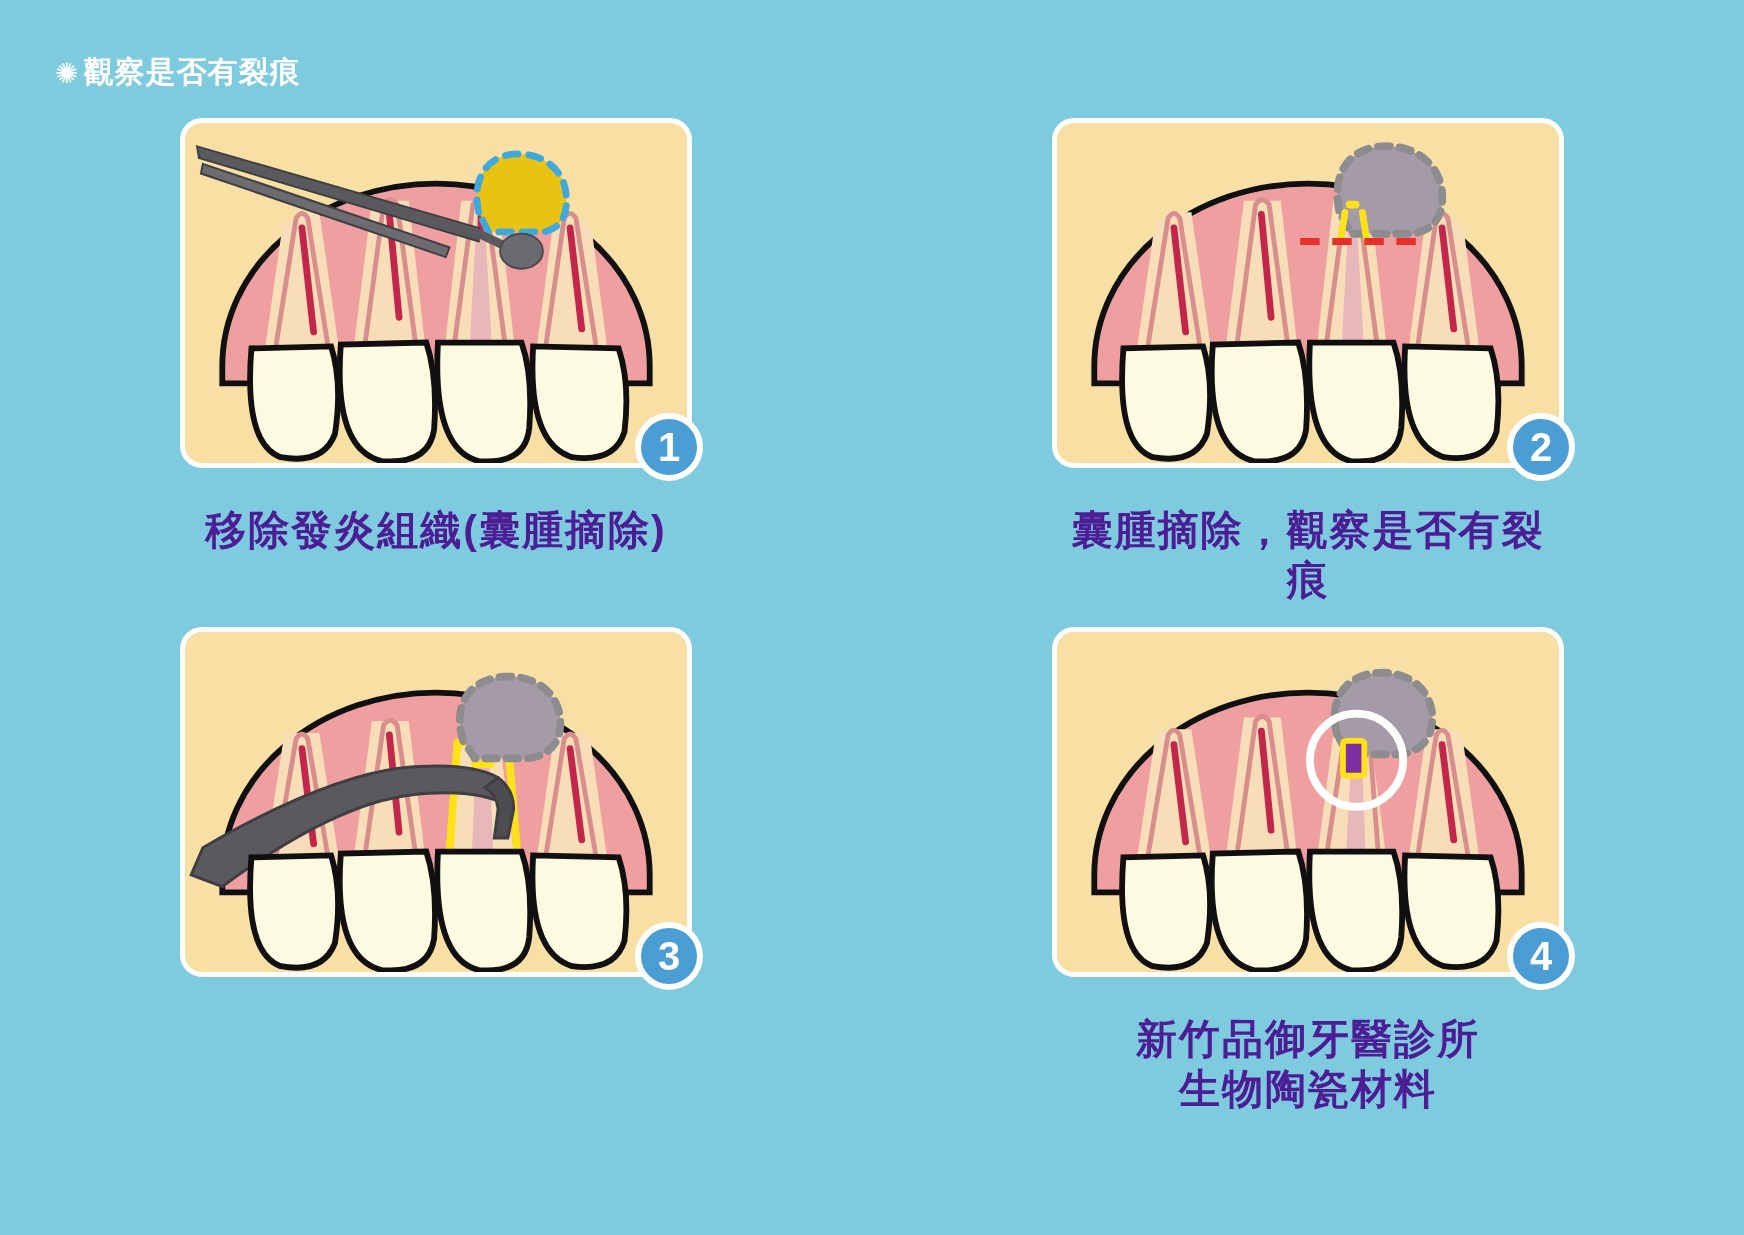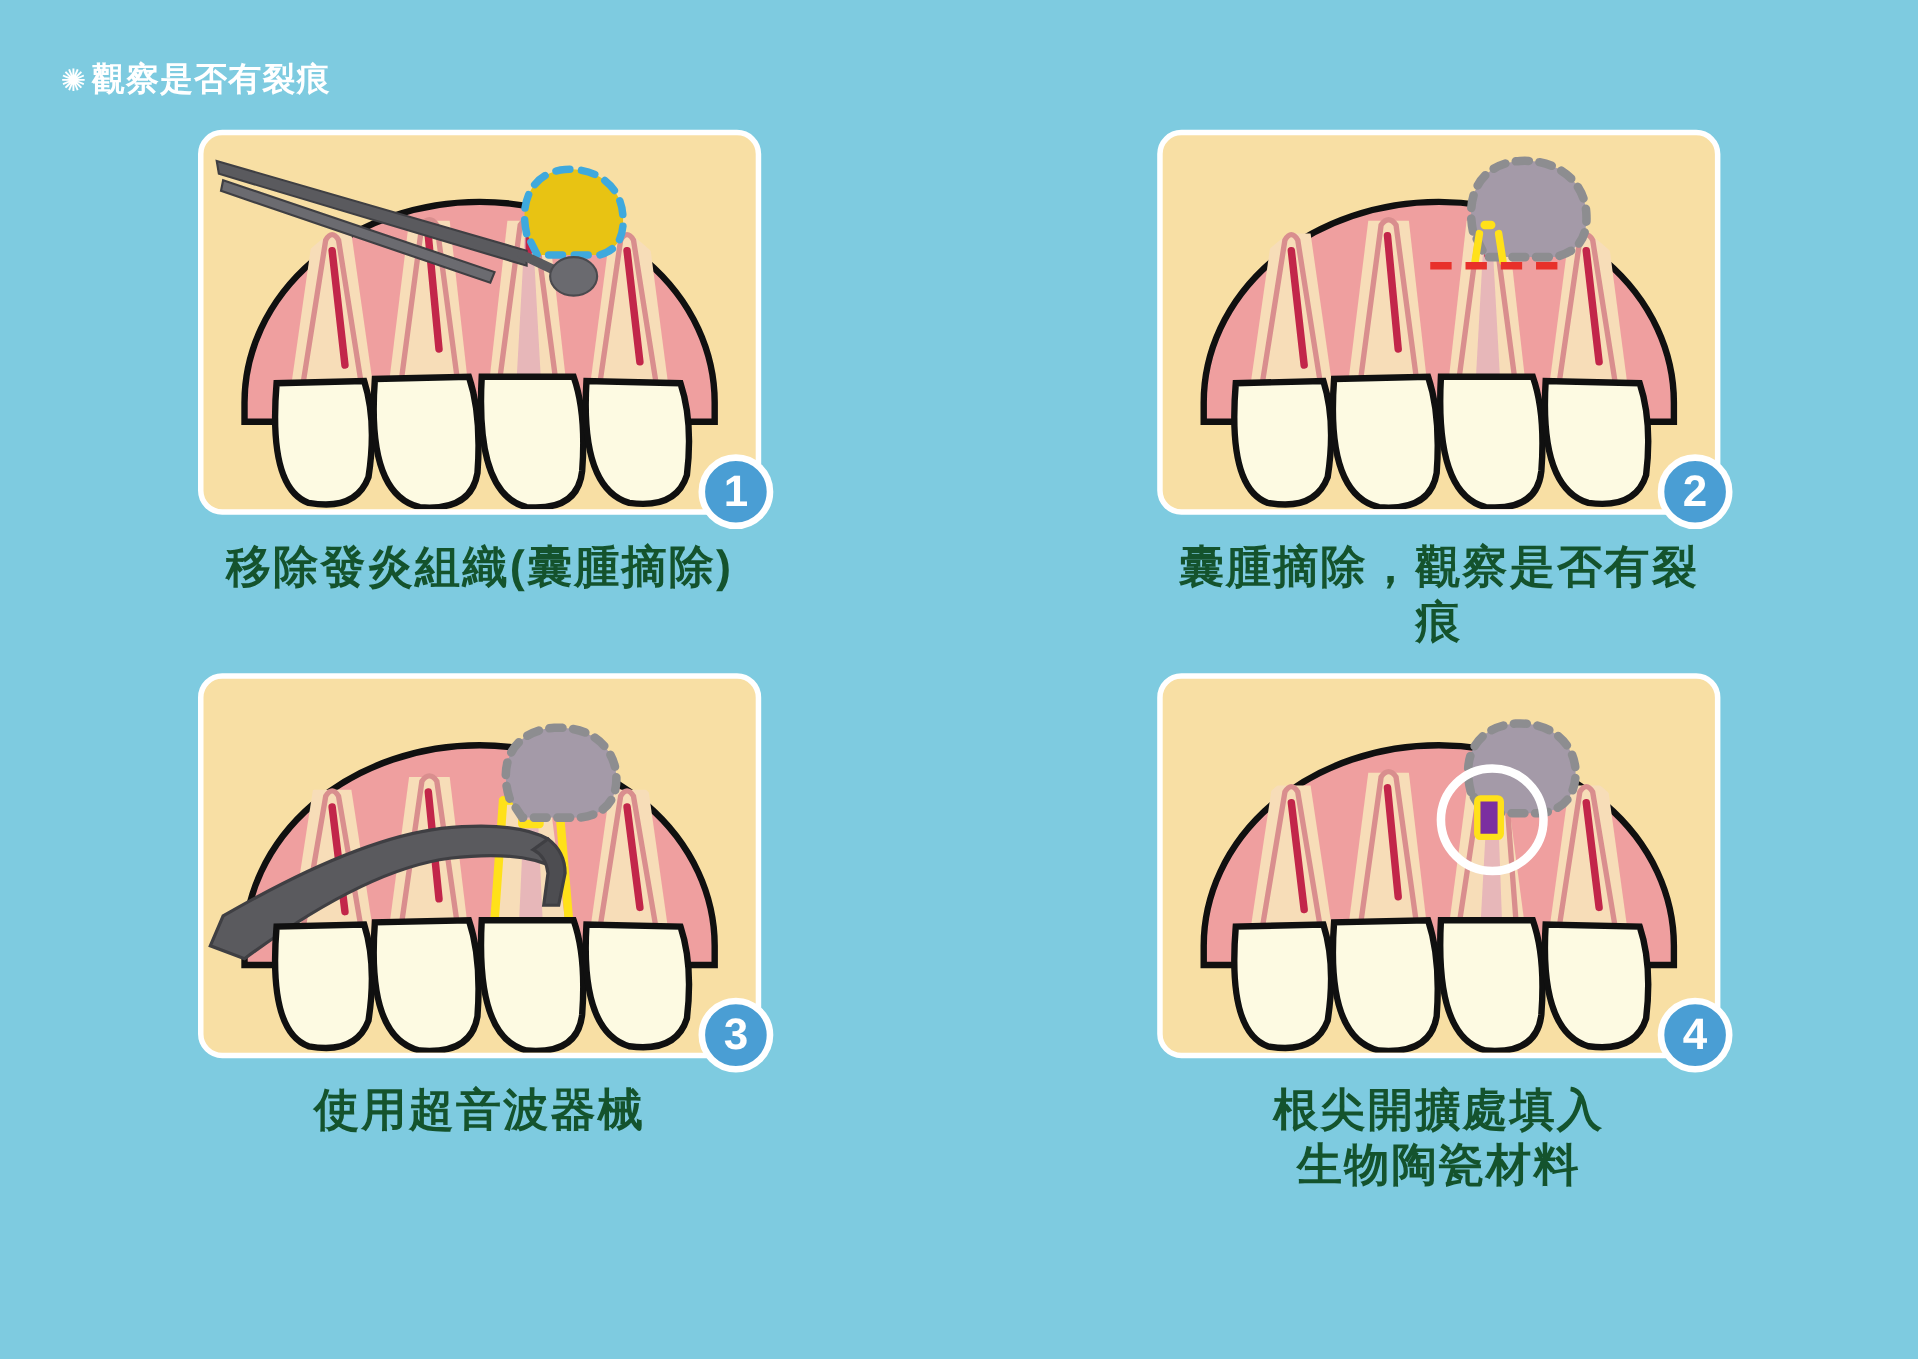--- a/index.html
+++ b/index.html
@@ -71,23 +71,23 @@
     color:#ffffff;
     font-size:40px;
     font-weight:bold;
     display:flex; align-items:center; justify-content:center;
     line-height:1;
     z-index:5;
   }
 
   
   .caption {
-    margin-top:22px;
+    margin-top:37px;
     text-align:center;
-    color:#14532d;
+    color:#4c1d95;
     font-size:41px;
     font-weight:bold;
     line-height:1.22;
     letter-spacing:2px;
   }
   .caption .line { display:block; }
 </style>
 </head>
 <body>
 
@@ -238,21 +238,20 @@
 
             <path d="M66 232 Q58 330 96 344 Q140 352 152 320 Q160 268 148 230 Z" fill="#fdfae2" stroke="#101010" stroke-width="6"></path>
             <path d="M158 228 Q150 336 200 348 Q248 352 254 316 Q258 262 246 226 Z" fill="#fdfae2" stroke="#101010" stroke-width="6"></path>
             <path d="M258 226 Q252 336 300 348 Q348 352 352 314 Q356 260 344 226 Z" fill="#fdfae2" stroke="#101010" stroke-width="6"></path>
             <path d="M356 230 Q350 330 396 344 Q440 350 450 318 Q456 268 444 232 Z" fill="#fdfae2" stroke="#101010" stroke-width="6"></path>
           </svg>
         </div>
         <div class="badge">3</div>
       </div>
       <div class="caption">
-        <span class="line">使用超音波器械</span>
       </div>
     </div>
   </div>
 
   <div class="step">
     <div class="step-inner">
       <div class="panel">
         <div class="clip">
           <svg viewBox="0 0 512 350" xmlns="http://www.w3.org/2000/svg">
             <defs>
@@ -285,19 +284,19 @@
 
             <path d="M66 232 Q58 330 96 344 Q140 352 152 320 Q160 268 148 230 Z" fill="#fdfae2" stroke="#101010" stroke-width="6"></path>
             <path d="M158 228 Q150 336 200 348 Q248 352 254 316 Q258 262 246 226 Z" fill="#fdfae2" stroke="#101010" stroke-width="6"></path>
             <path d="M258 226 Q252 336 300 348 Q348 352 352 314 Q356 260 344 226 Z" fill="#fdfae2" stroke="#101010" stroke-width="6"></path>
             <path d="M356 230 Q350 330 396 344 Q440 350 450 318 Q456 268 444 232 Z" fill="#fdfae2" stroke="#101010" stroke-width="6"></path>
           </svg>
         </div>
         <div class="badge">4</div>
       </div>
       <div class="caption">
-        <span class="line">根尖開擴處填入</span>
+        <span class="line">新竹品御牙醫診所</span>
         <span class="line">生物陶瓷材料</span>
       </div>
     </div>
   </div>
 
 </div>
 
 </body></html>

